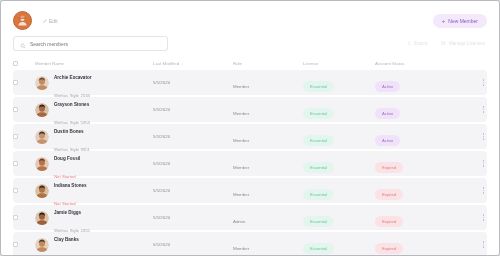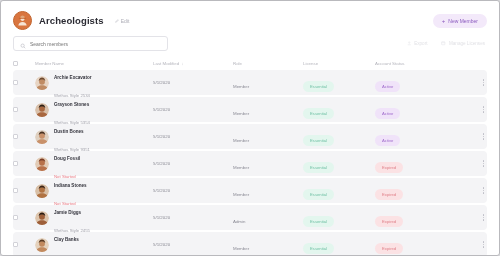--- a/index.html
+++ b/index.html
@@ -157,21 +157,20 @@
   <div class="topbar">
     <div class="title-group">
       <span class="avatar-circle">
         <svg width="11" height="11" viewBox="0 0 24 24">
           <circle cx="12" cy="9" r="4" fill="#f6e3d4"></circle>
           <path d="M3 23c0-5 4-8 9-8s9 3 9 8z" fill="#f6e3d4"></path>
           <rect x="4" y="6" width="16" height="2.4" rx="1.2" fill="#c2652f"></rect>
           <path d="M7 6c0-3 2.2-5 5-5s5 2 5 5z" fill="#e0a87c"></path>
         </svg>
       </span>
-      <span class="page-title">Archeologists</span>
       <span class="edit-link">
         <span>
           <svg width="4" height="4" viewBox="0 0 24 24" fill="none" stroke="#adadb6" stroke-width="2.6">
             <path d="M4 20l4-1L20 7l-3-3L5 16z"></path>
           </svg>
         </span>
         <span>Edit</span>
       </span>
     </div>
 

